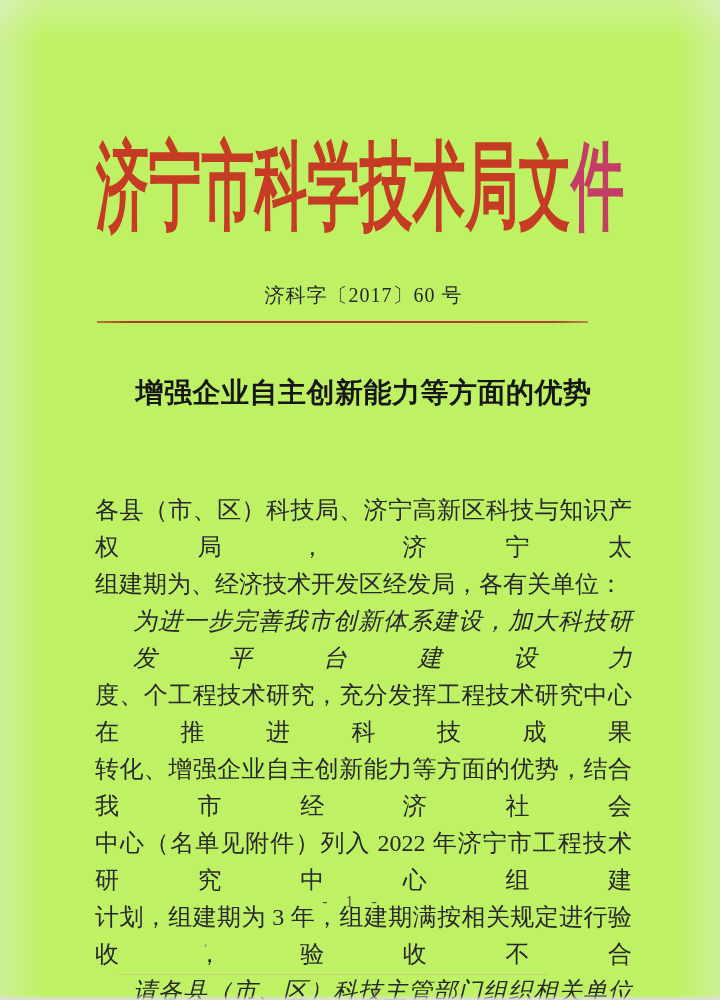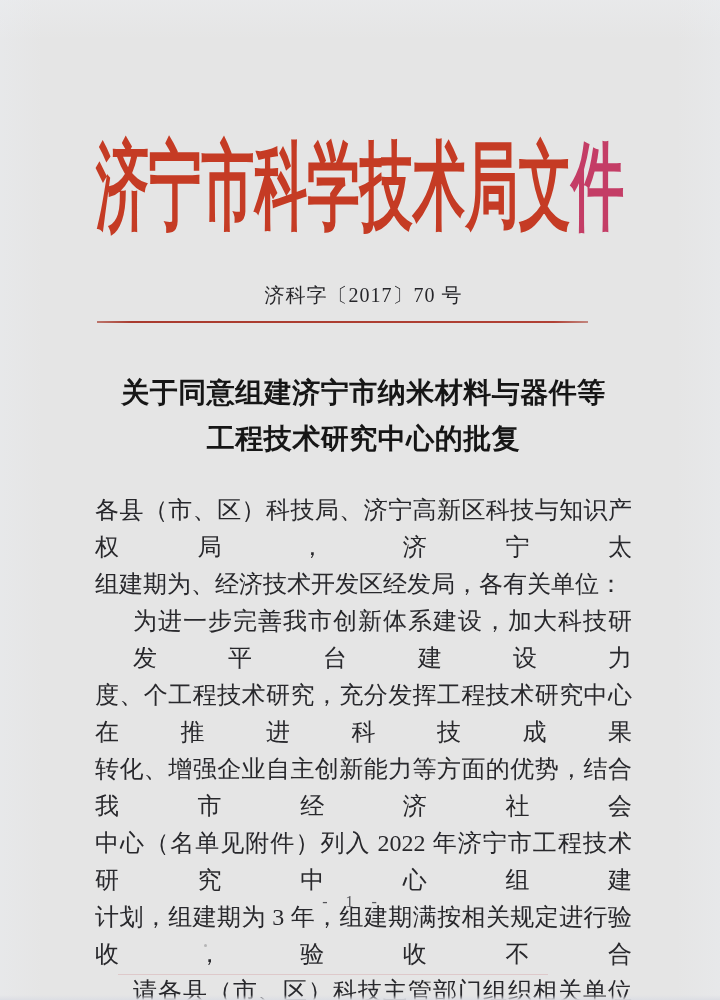--- a/index.html
+++ b/index.html
@@ -1,20 +1,20 @@
 <!DOCTYPE html>
 <html><head>
 <meta charset="utf-8">
 <style>
   html, body { margin: 0; padding: 0; background: #ffffff; }
   .page {
     position: relative;
     width: 720px;
     height: 1000px;
-    background: #e5e5e5;
+    background: #bef264;
     overflow: hidden;
     font-family: "Liberation Serif", "DejaVu Serif", serif;
     color: #2b2b2b;
   }
   
   .page::before {
     content: "";
     position: absolute; inset: 0;
     background:
       linear-gradient(90deg, rgba(235,238,242,0.35) 0%, rgba(255,255,255,0) 6%, rgba(255,255,255,0) 94%, rgba(235,238,242,0.35) 100%),
@@ -68,21 +68,21 @@
   .body-block {
     position: absolute;
     top: 492px; left: 95px;
     width: 537px;
     font-size: 24px;
     line-height: 37px;
     color: #28282c;
   }
   .bline { text-align: justify; text-align-last: left; }
   .bline.jl { text-align-last: justify; }
-  .bline.ind { padding-left: 38px; }
+  .bline.ind { padding-left: 38px; font-style: italic; }
   .footer {
     position: absolute;
     top: 891px; left: 0;
     width: 706px;
     text-align: center;
     font-size: 16px;
     line-height: 22px;
     letter-spacing: 7px;
     color: #55555a;
   }
@@ -104,27 +104,26 @@
 </style>
 </head>
 <body>
 
 <div class="page">
 
   <div class="header-wrap">
     <div class="header-text"><span class="header-main">济宁市科学技术局文</span><span class="header-last">件</span></div>
   </div>
 
-  <div class="doc-number">济科字〔2017〕70 号</div>
+  <div class="doc-number">济科字〔2017〕60 号</div>
 
   <div class="red-line"></div>
 
   <div class="title-block">
-    <div>关于同意组建济宁市纳米材料与器件等</div>
-    <div>工程技术研究中心的批复</div>
+    <div>增强企业自主创新能力等方面的优势</div>
   </div>
 
   <div class="body-block">
     <div class="bline jl">各县（市、区）科技局、济宁高新区科技与知识产权局，济宁太</div>
     <div class="bline">组建期为、经济技术开发区经发局，各有关单位：</div>
     <div class="bline jl ind">为进一步完善我市创新体系建设，加大科技研发平台建设力</div>
     <div class="bline jl">度、个工程技术研究，充分发挥工程技术研究中心在推进科技成果</div>
     <div class="bline jl">转化、增强企业自主创新能力等方面的优势，结合我市经济社会</div>
     <div class="bline jl">中心（名单见附件）列入 2022 年济宁市工程技术研究中心组建</div>
     <div class="bline jl">计划，组建期为 3 年，组建期满按相关规定进行验收，验收不合</div>

